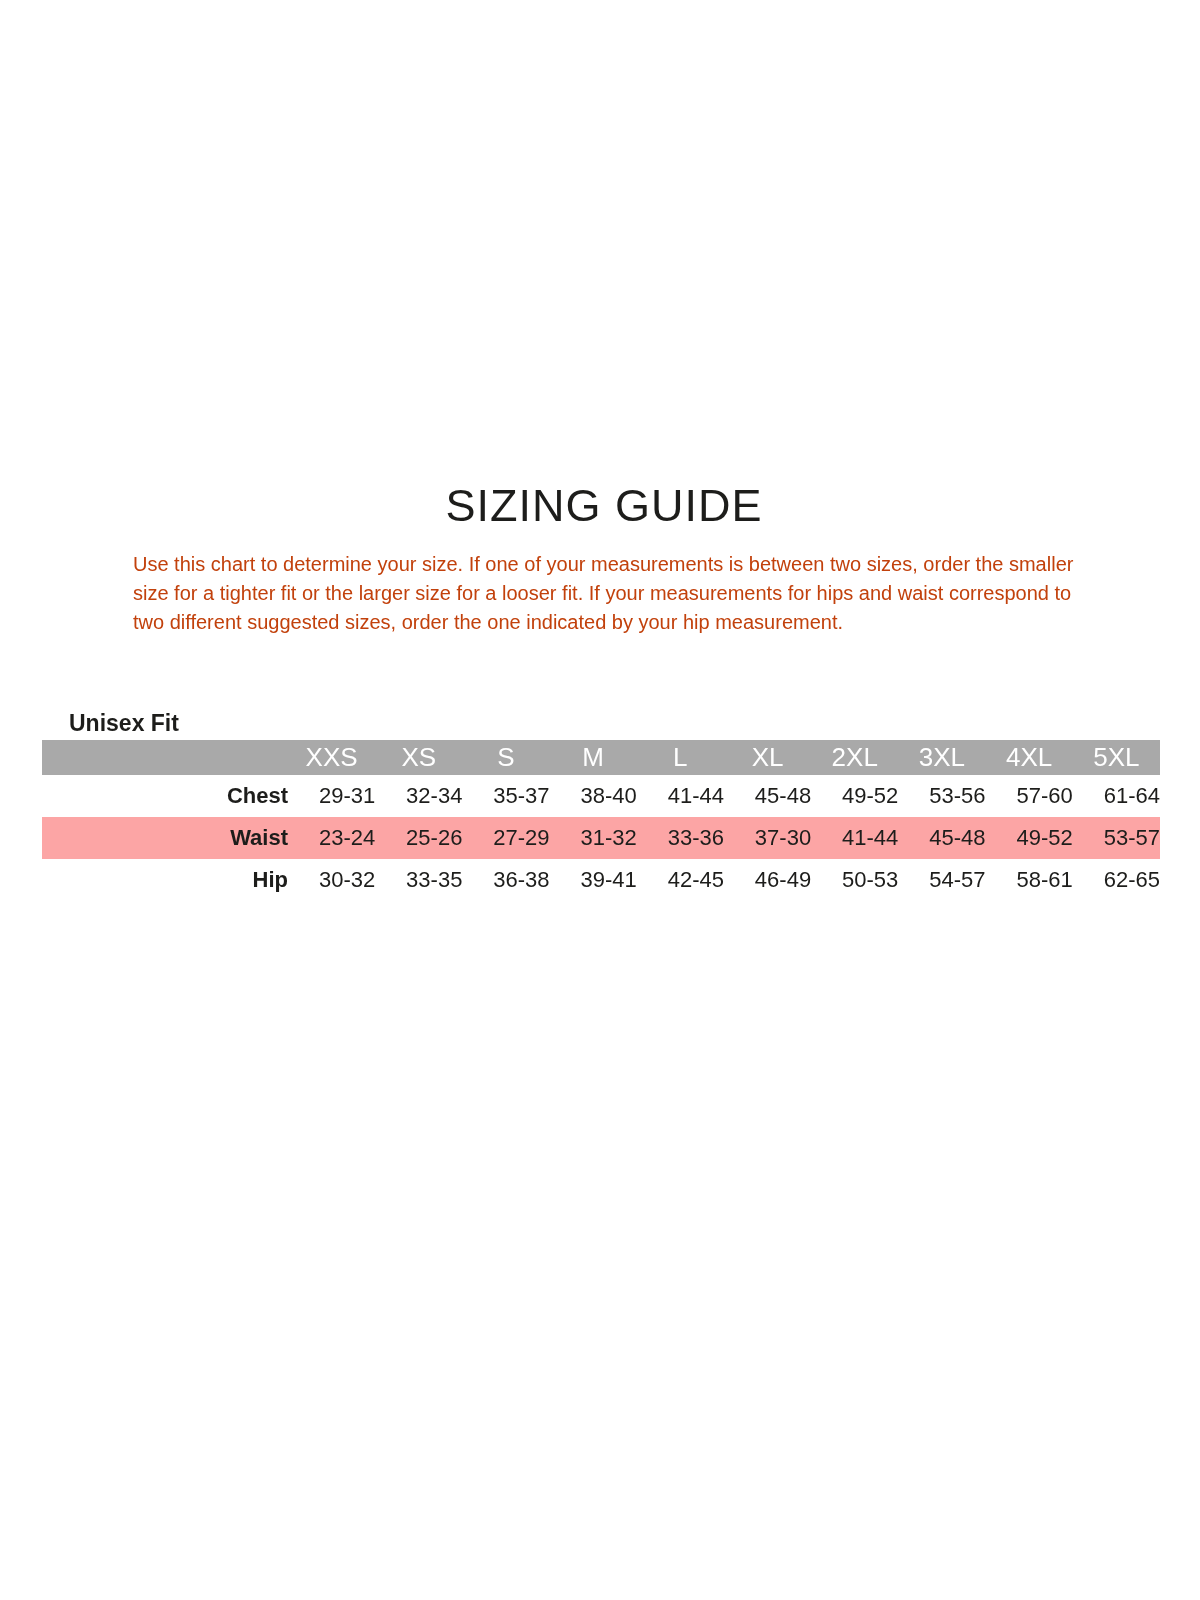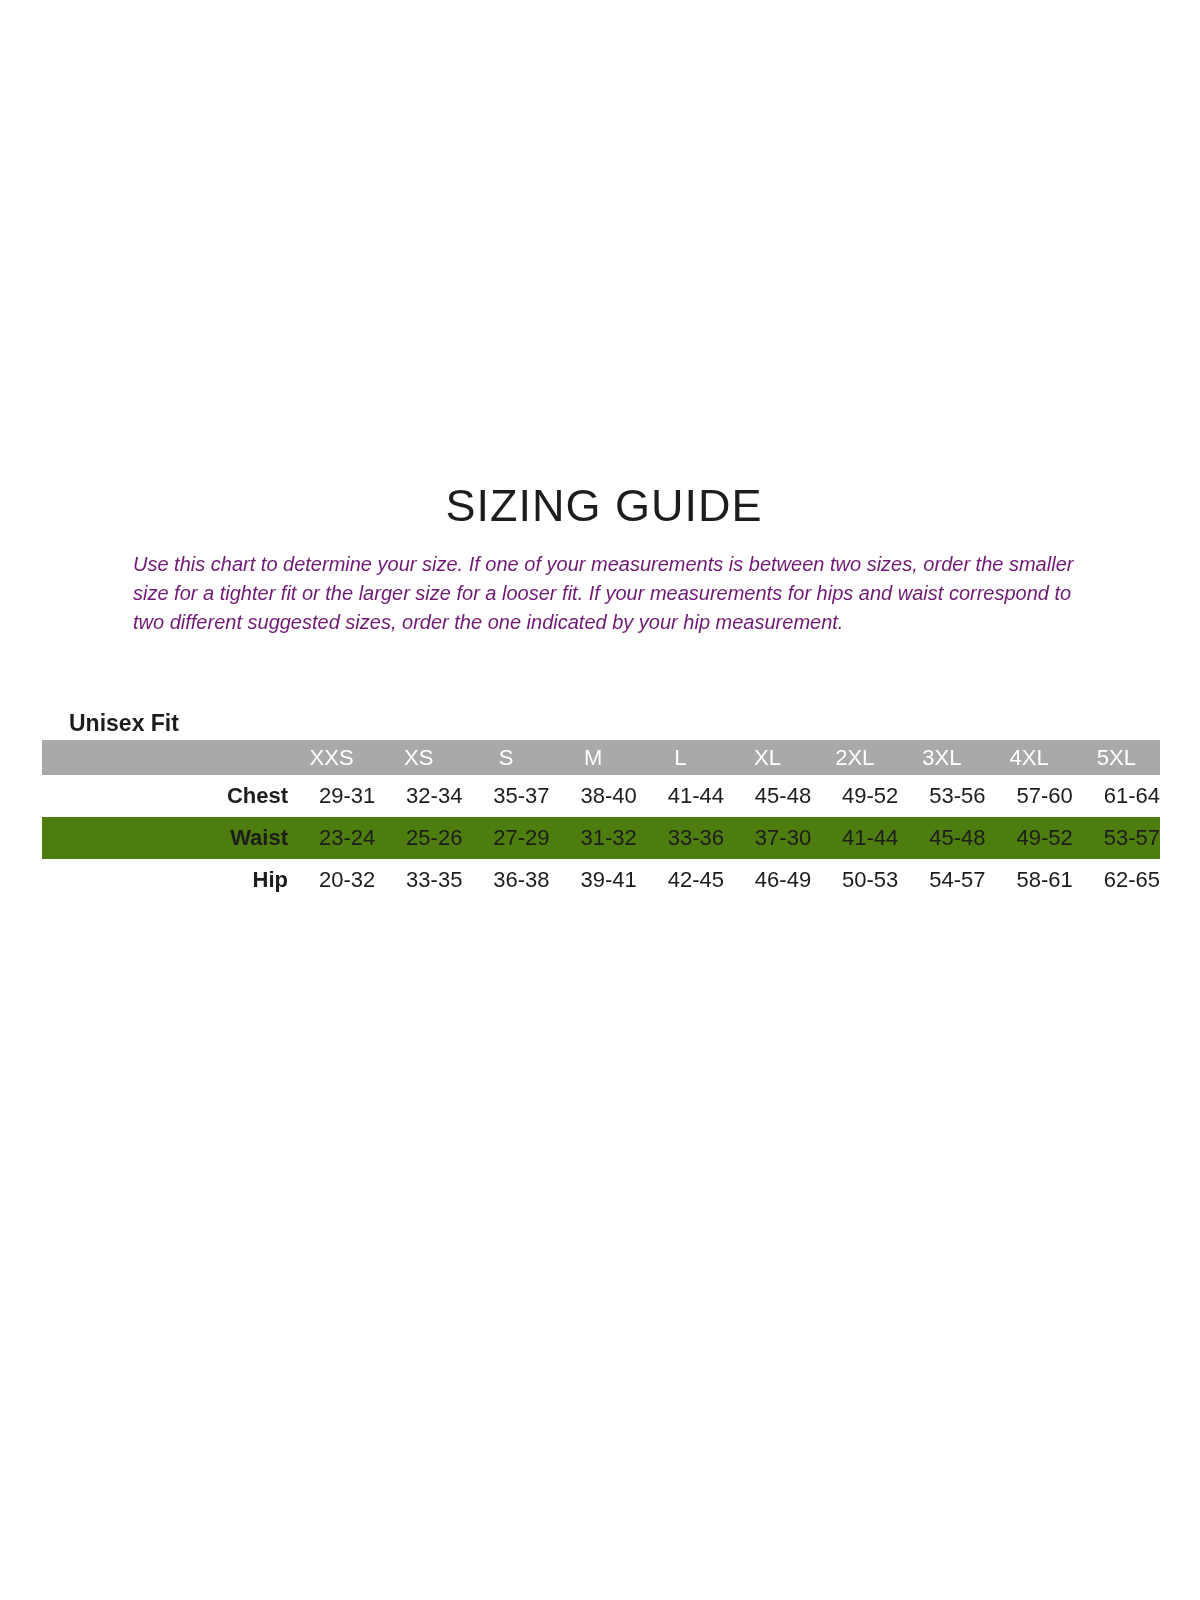--- a/index.html
+++ b/index.html
@@ -27,22 +27,21 @@
     font-weight: 400;
     letter-spacing: 1px;
     color: #1d1d1b;
   }
   .intro {
     position: absolute;
     left: 133px;
     top: 550px;
     font-size: 20px;
     line-height: 29px;
-    color: #701a75;
-    font-style: italic;
+    color: #c2410c;
   }
   .intro-line {
     white-space: nowrap;
   }
   .section-heading {
     position: absolute;
     left: 53px;
     top: 694px;
     margin: 16px;
     font-size: 23px;
@@ -56,36 +55,36 @@
     width: 1118px;
     border-collapse: collapse;
     table-layout: fixed;
     font-family: "Liberation Sans", sans-serif;
   }
   .sizing-table col.label-col { width: 246px; }
   .sizing-table thead th {
     background: #a9a9a9;
     color: #ffffff;
     font-weight: 400;
-    font-size: 22px;
+    font-size: 26px;
     height: 35px;
     padding: 0;
     text-align: center;
     vertical-align: middle;
   }
   .sizing-table tbody td {
     font-size: 22px;
     height: 42px;
     padding: 0;
     text-align: right;
     vertical-align: middle;
     color: #1d1d1b;
   }
   .sizing-table tbody tr.alt-row {
-    background: #4d7c0f;
+    background: #fca5a5;
   }
   .sizing-table td.row-label {
     font-weight: 700;
   }
 </style>
 </head>
 <body>
 
 <div class="page">
 
@@ -141,21 +140,21 @@
         <td>31-32</td>
         <td>33-36</td>
         <td>37-30</td>
         <td>41-44</td>
         <td>45-48</td>
         <td>49-52</td>
         <td>53-57</td>
       </tr>
       <tr>
         <td class="row-label">Hip</td>
-        <td>20-32</td>
+        <td>30-32</td>
         <td>33-35</td>
         <td>36-38</td>
         <td>39-41</td>
         <td>42-45</td>
         <td>46-49</td>
         <td>50-53</td>
         <td>54-57</td>
         <td>58-61</td>
         <td>62-65</td>
       </tr>

